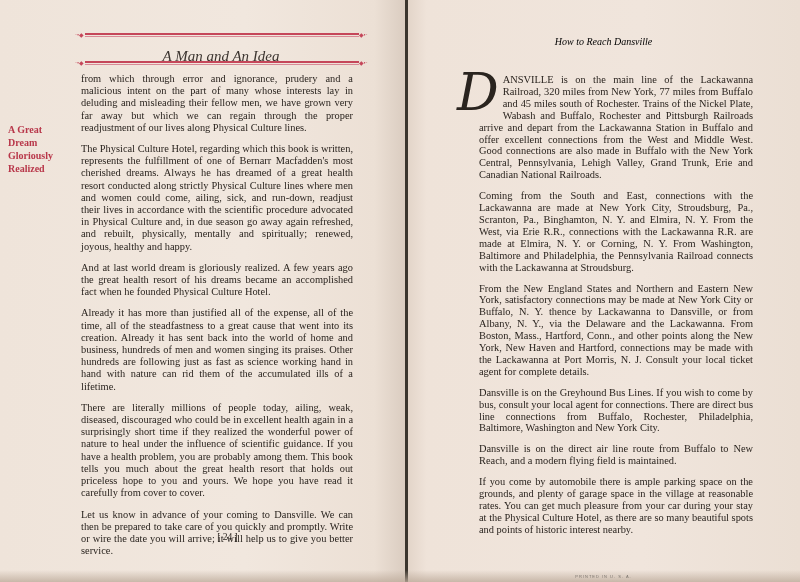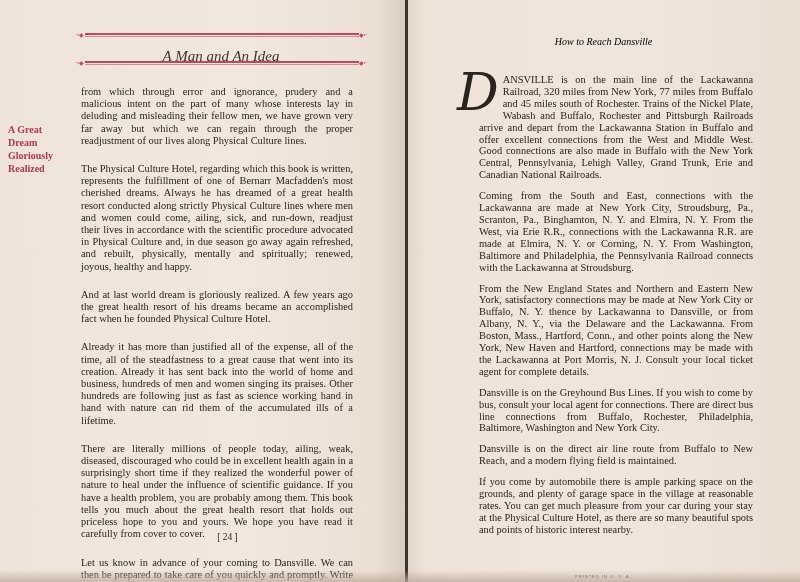--- a/index.html
+++ b/index.html
@@ -15,21 +15,21 @@
   .rule .bar { position:absolute; left:10px; right:8px; top:0; height:1.5px; background:#c5475a; }
   .rule .bar2 { position:absolute; left:10px; right:8px; top:2.5px; height:1px; background:#d98a96; }
   .rule .dl, .rule .dr { position:absolute; top:-2px; width:8px; font-size:6px; color:#c5475a; line-height:8px; }
   .rule .dl { left:0; } .rule .dr { right:0; text-align:right; }
   .rule-top { top:33px; } .rule-bottom { top:61px; }
 
   .left-title { position:absolute; left:75px; width:292px; top:40px; text-align:center; font-style:italic; font-size:15px; color:#3c3530;margin-top:8px; }
   .sidenote { position:absolute; left:8px; top:123px; width:60px; font-weight:bold; font-size:10px; line-height:13px; color:#b8374a; }
 
   .left-body { position:absolute; left:81px; top:70px; width:272px; font-size:10.4px; line-height:12.2px; text-align:justify; }
-  .left-body p { margin:16px 0 9px 0; }
+  .left-body p { margin:3px 0 9px 0; }
 
   .page-number { position:absolute; left:0; width:407px; top:532px; text-align:center; font-size:9.5px;padding-left:24px; }
 
   .right-title { position:absolute; left:407px; width:393px; top:36px; text-align:center; font-style:italic; font-size:10px; color:#000000; }
   .right-body { position:absolute; left:479px; top:74px; width:274px; font-size:10.4px; line-height:11.9px; text-align:justify; }
   .right-body p { margin:0 0 9px 0; }
   .dropcap { float:left; font-family:"DejaVu Serif",serif; font-style:italic; font-size:52px; line-height:44px; margin:-4px 4px 0 -22px; color:#2a241f; }
   .printed { position:absolute; left:407px; width:393px; top:574px; text-align:center; font-size:4px; letter-spacing:1px; color:#444; font-family:"Liberation Sans",sans-serif; }
 </style>
 </head>

